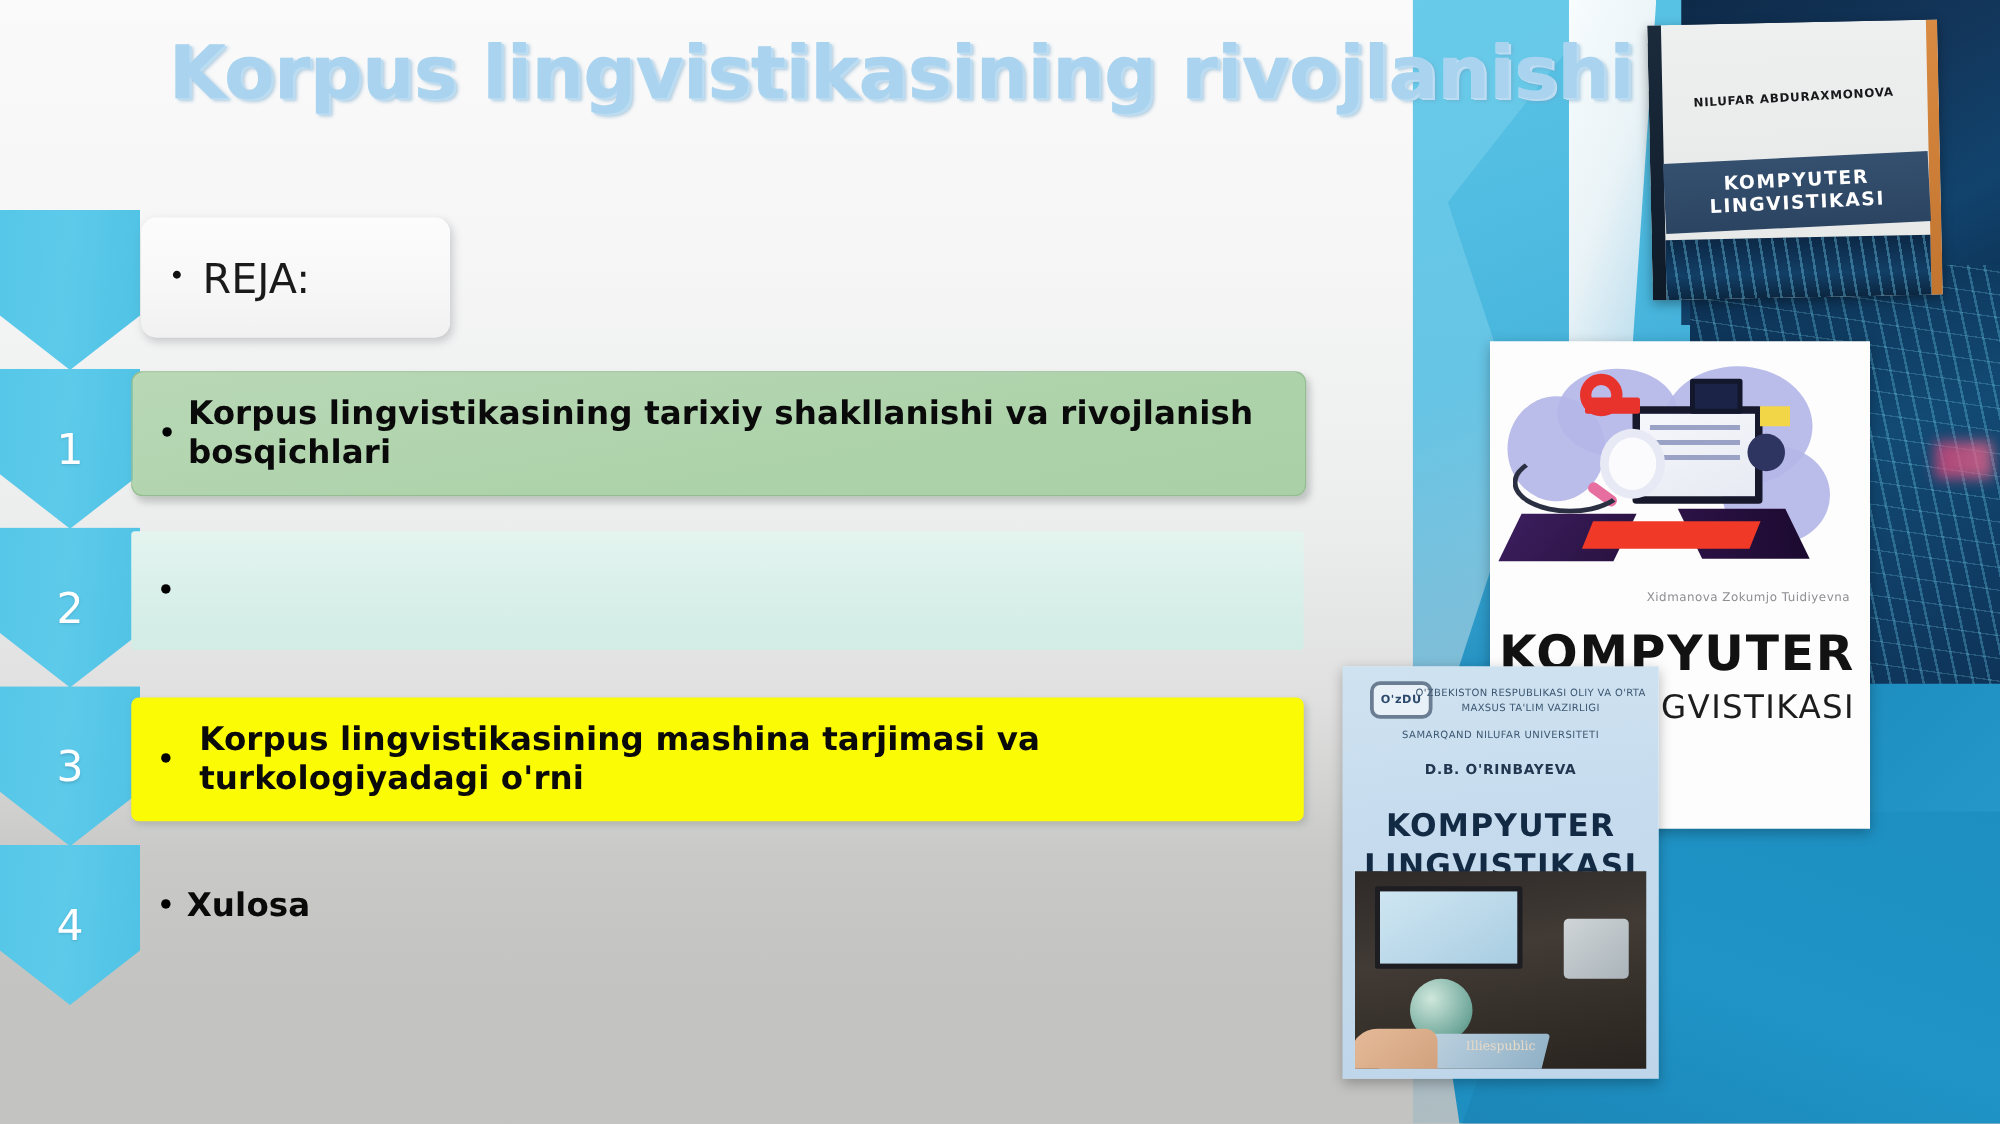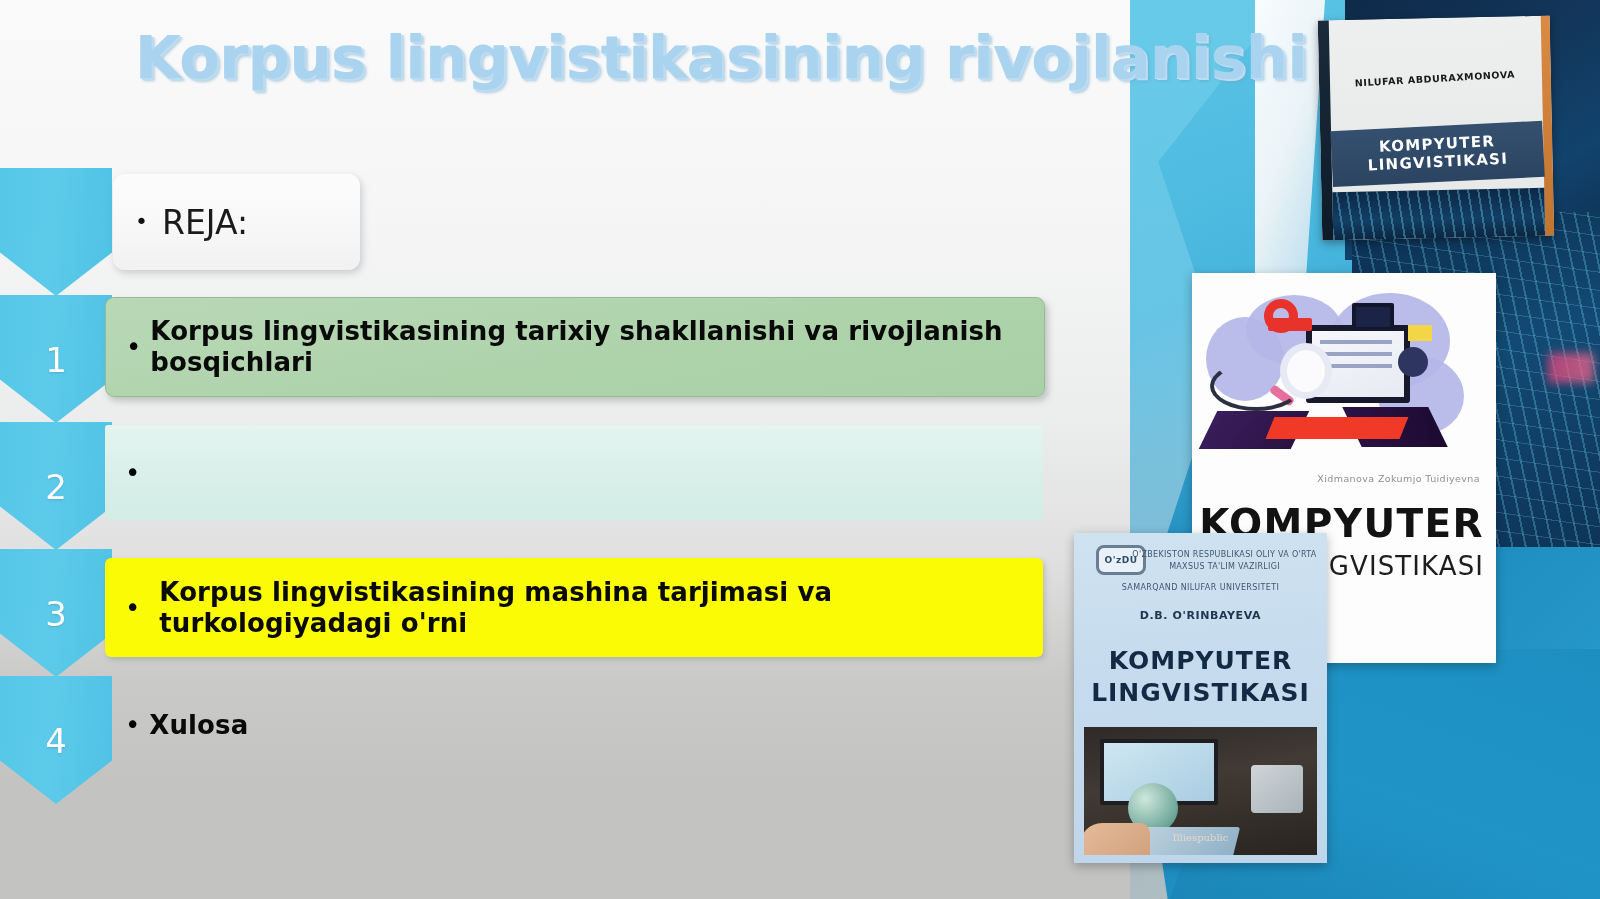--- a/index.html
+++ b/index.html
@@ -308,21 +308,21 @@
     position:absolute; left:0; right:0; top:76px;
     text-align:center; font-size:11px; font-weight:bold;
     color:#20374f; letter-spacing:.6px; filter:blur(.3px);
   }
   #book3 .tt {
     position:absolute; left:0; right:0; top:112px;
     text-align:center; color:#132a44;
     font-size:25px; font-weight:bold; letter-spacing:1px; line-height:1.26;
   }
   #book3 .photo {
-    position:absolute; left:10px; right:10px; bottom:8px; height:128px;
+    position:absolute; left:10px; right:10px; bottom:8px; height:158px;
     background:linear-gradient(170deg,#2e2a28 0%,#413a35 40%,#29241f 100%);
     overflow:hidden;
   }
   #book3 .photo .scr {
     position:absolute; left:16px; top:12px; width:118px; height:66px;
     background:linear-gradient(150deg,#cfe6f2,#a9cde2);
     border:4px solid #1d1d22; border-radius:2px;
   }
   #book3 .photo .globe {
     position:absolute; left:44px; bottom:22px; width:50px; height:50px;

